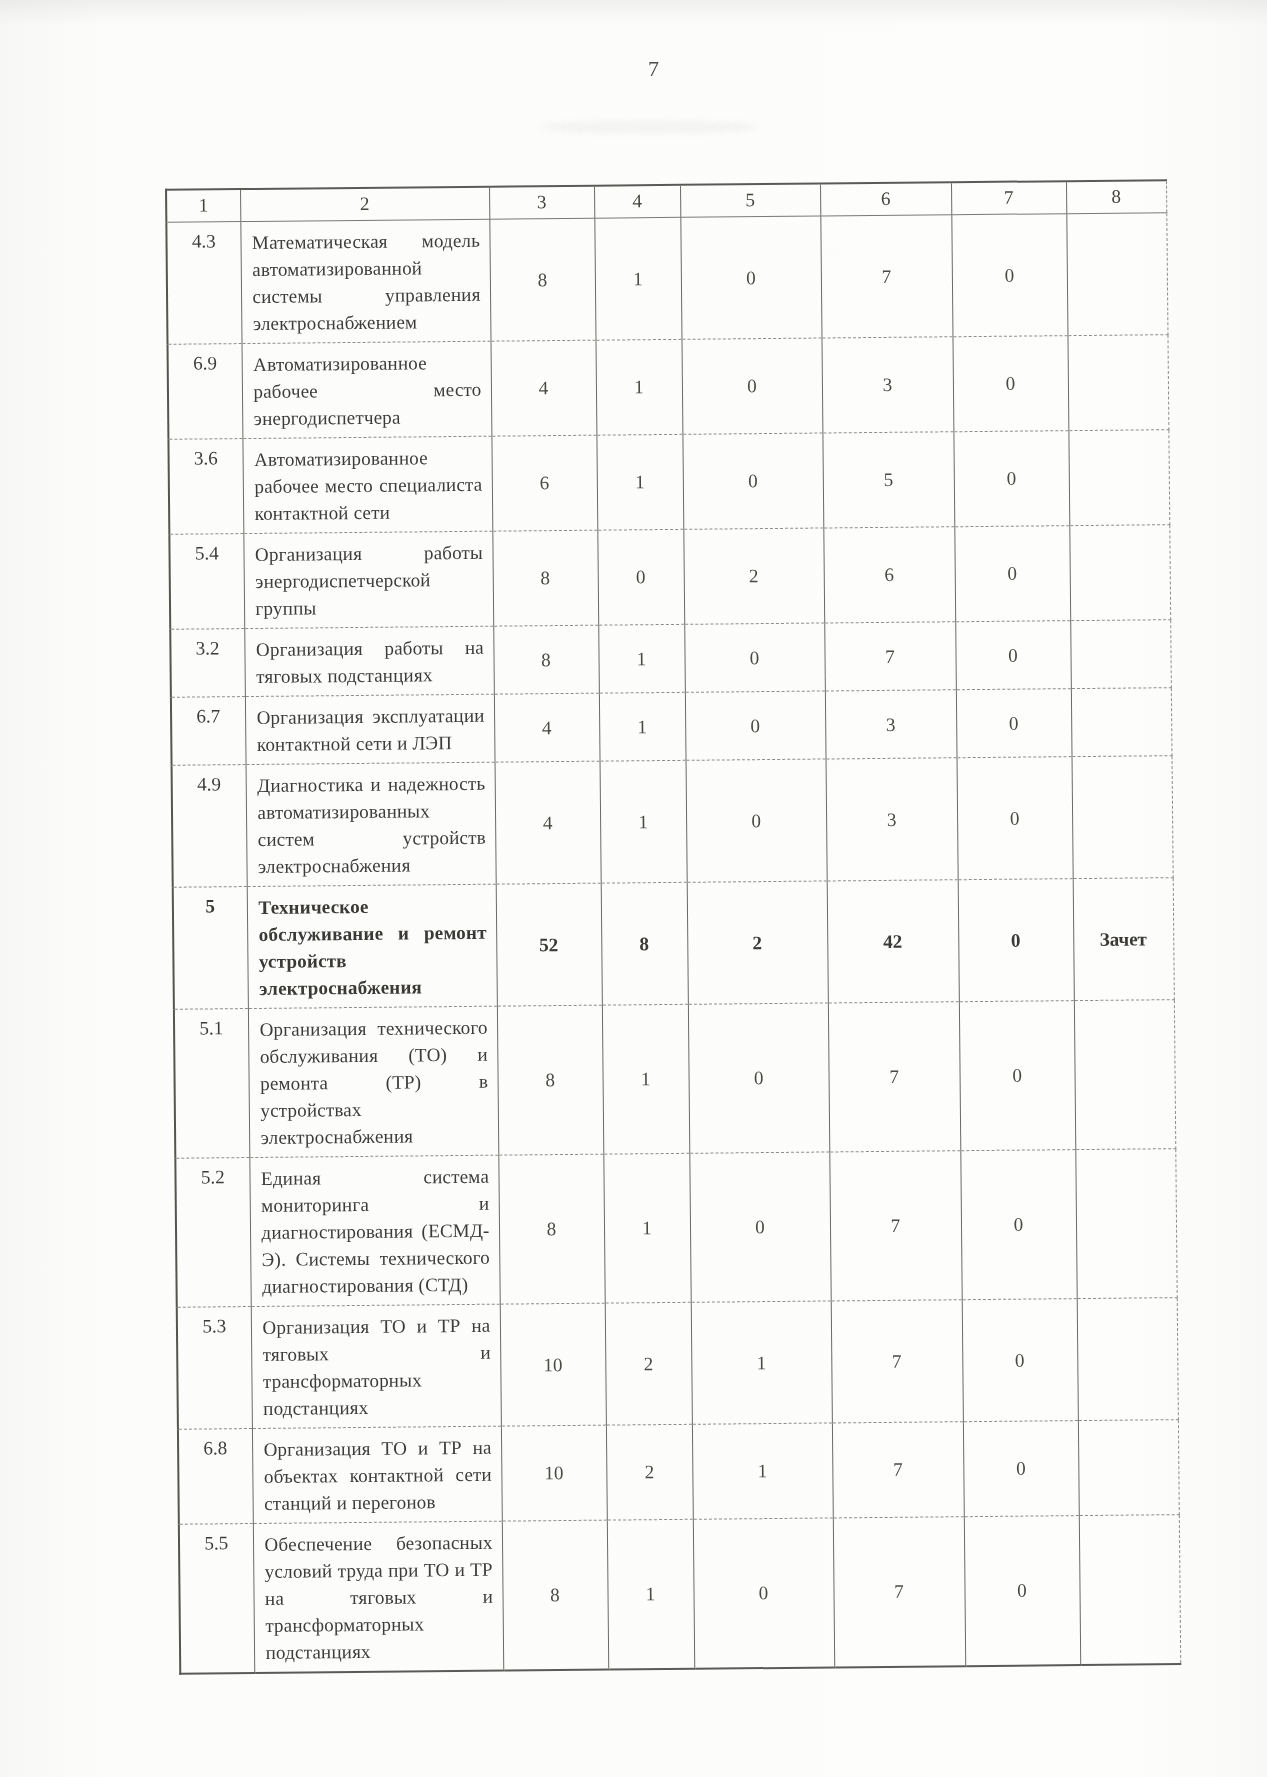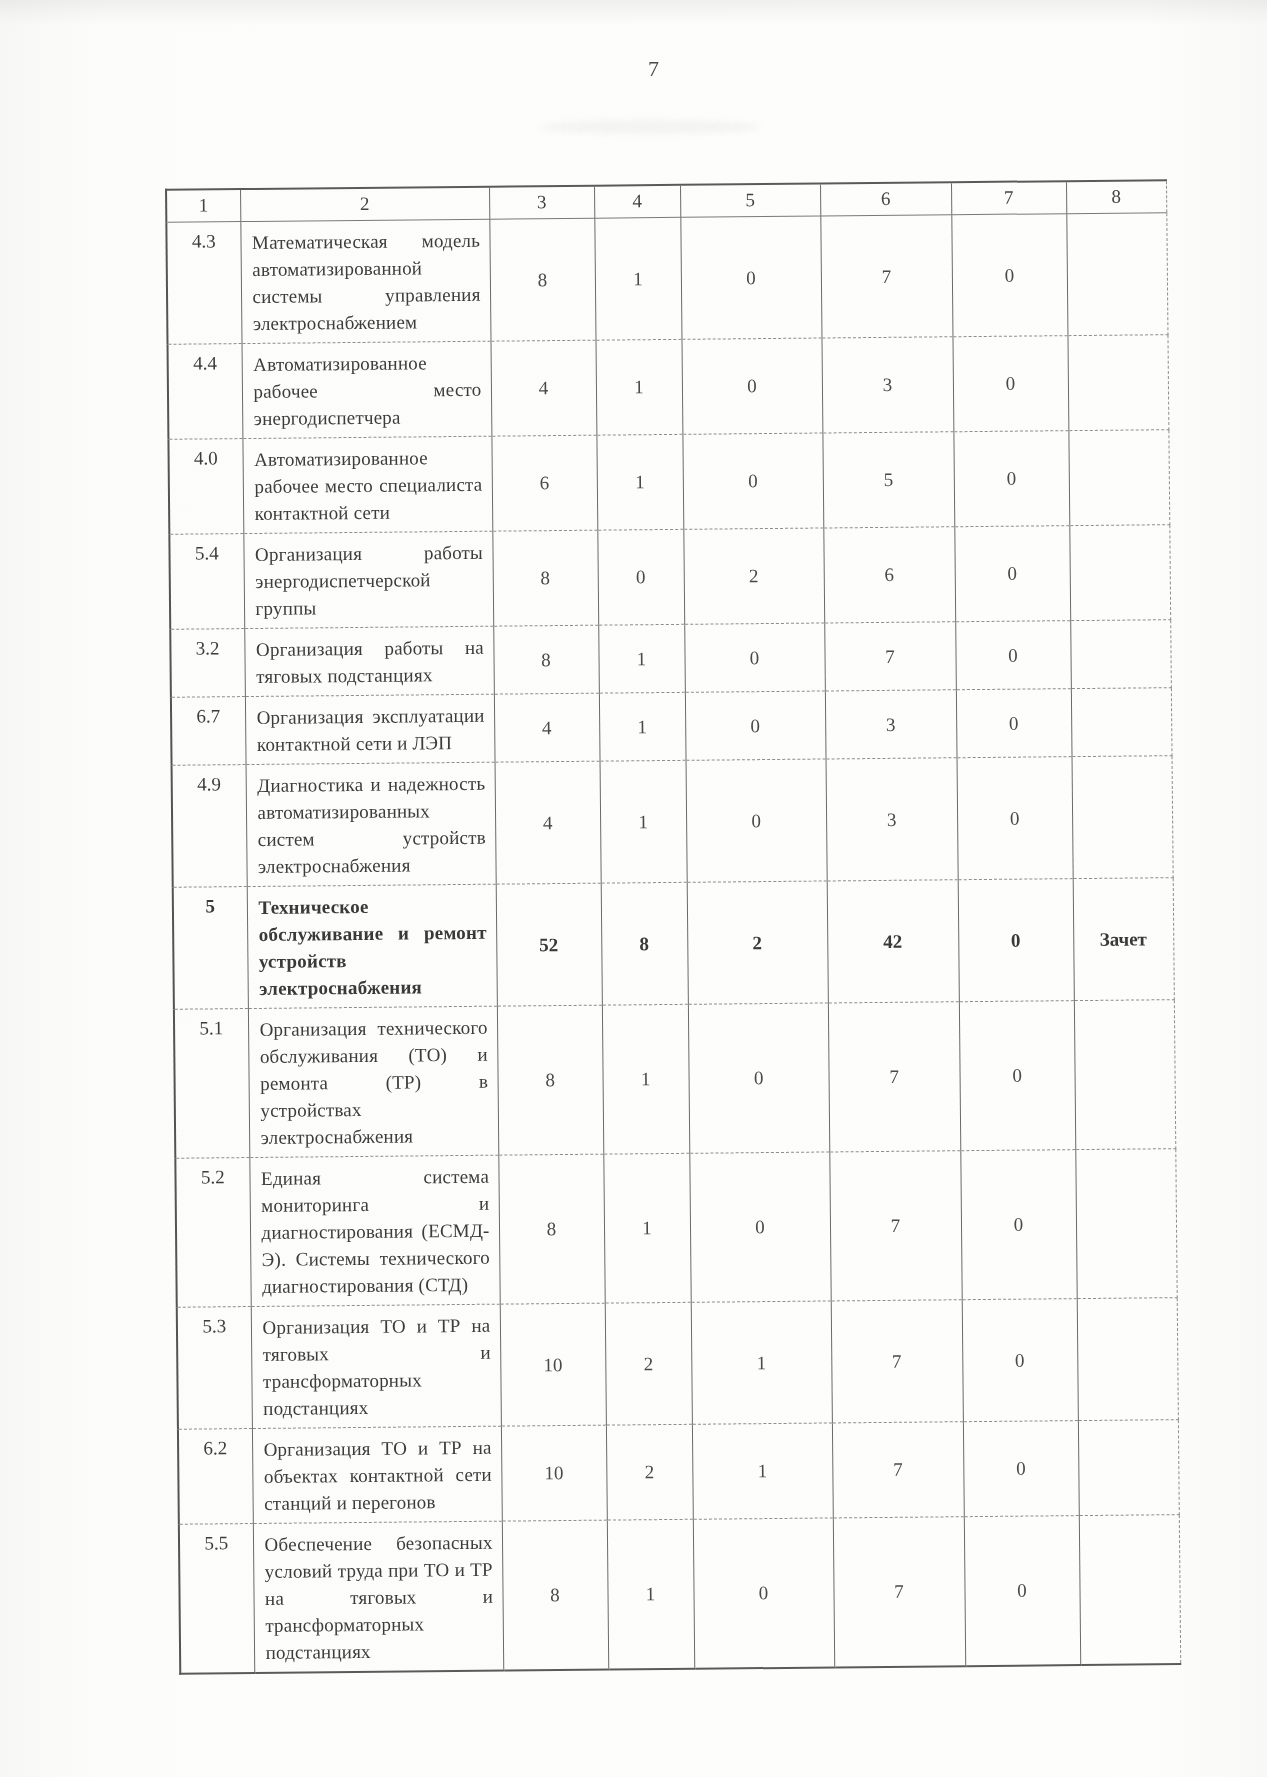--- a/index.html
+++ b/index.html
@@ -143,31 +143,31 @@
           <td class="col1">4.3</td>
           <td class="col2">Математическая модель автоматизированной системы управления электроснабжением</td>
           <td class="num">8</td>
           <td class="num">1</td>
           <td class="num">0</td>
           <td class="num">7</td>
           <td class="num">0</td>
           <td class="num"></td>
         </tr>
         <tr>
-          <td class="col1">4.4</td>
+          <td class="col1">6.9</td>
           <td class="col2">Автоматизированное рабочее место энергодиспетчера</td>
           <td class="num">4</td>
           <td class="num">1</td>
           <td class="num">0</td>
           <td class="num">3</td>
           <td class="num">0</td>
           <td class="num"></td>
         </tr>
         <tr>
-          <td class="col1">4.0</td>
+          <td class="col1">3.6</td>
           <td class="col2">Автоматизированное рабочее место специалиста контактной сети</td>
           <td class="num">6</td>
           <td class="num">1</td>
           <td class="num">0</td>
           <td class="num">5</td>
           <td class="num">0</td>
           <td class="num"></td>
         </tr>
         <tr>
           <td class="col1">5.4</td>
@@ -243,21 +243,21 @@
           <td class="col1">5.3</td>
           <td class="col2">Организация ТО и ТР на тяговых и трансформаторных подстанциях</td>
           <td class="num">10</td>
           <td class="num">2</td>
           <td class="num">1</td>
           <td class="num">7</td>
           <td class="num">0</td>
           <td class="num"></td>
         </tr>
         <tr>
-          <td class="col1">6.2</td>
+          <td class="col1">6.8</td>
           <td class="col2">Организация ТО и ТР на объектах контактной сети станций и перегонов</td>
           <td class="num">10</td>
           <td class="num">2</td>
           <td class="num">1</td>
           <td class="num">7</td>
           <td class="num">0</td>
           <td class="num"></td>
         </tr>
         <tr>
           <td class="col1">5.5</td>

